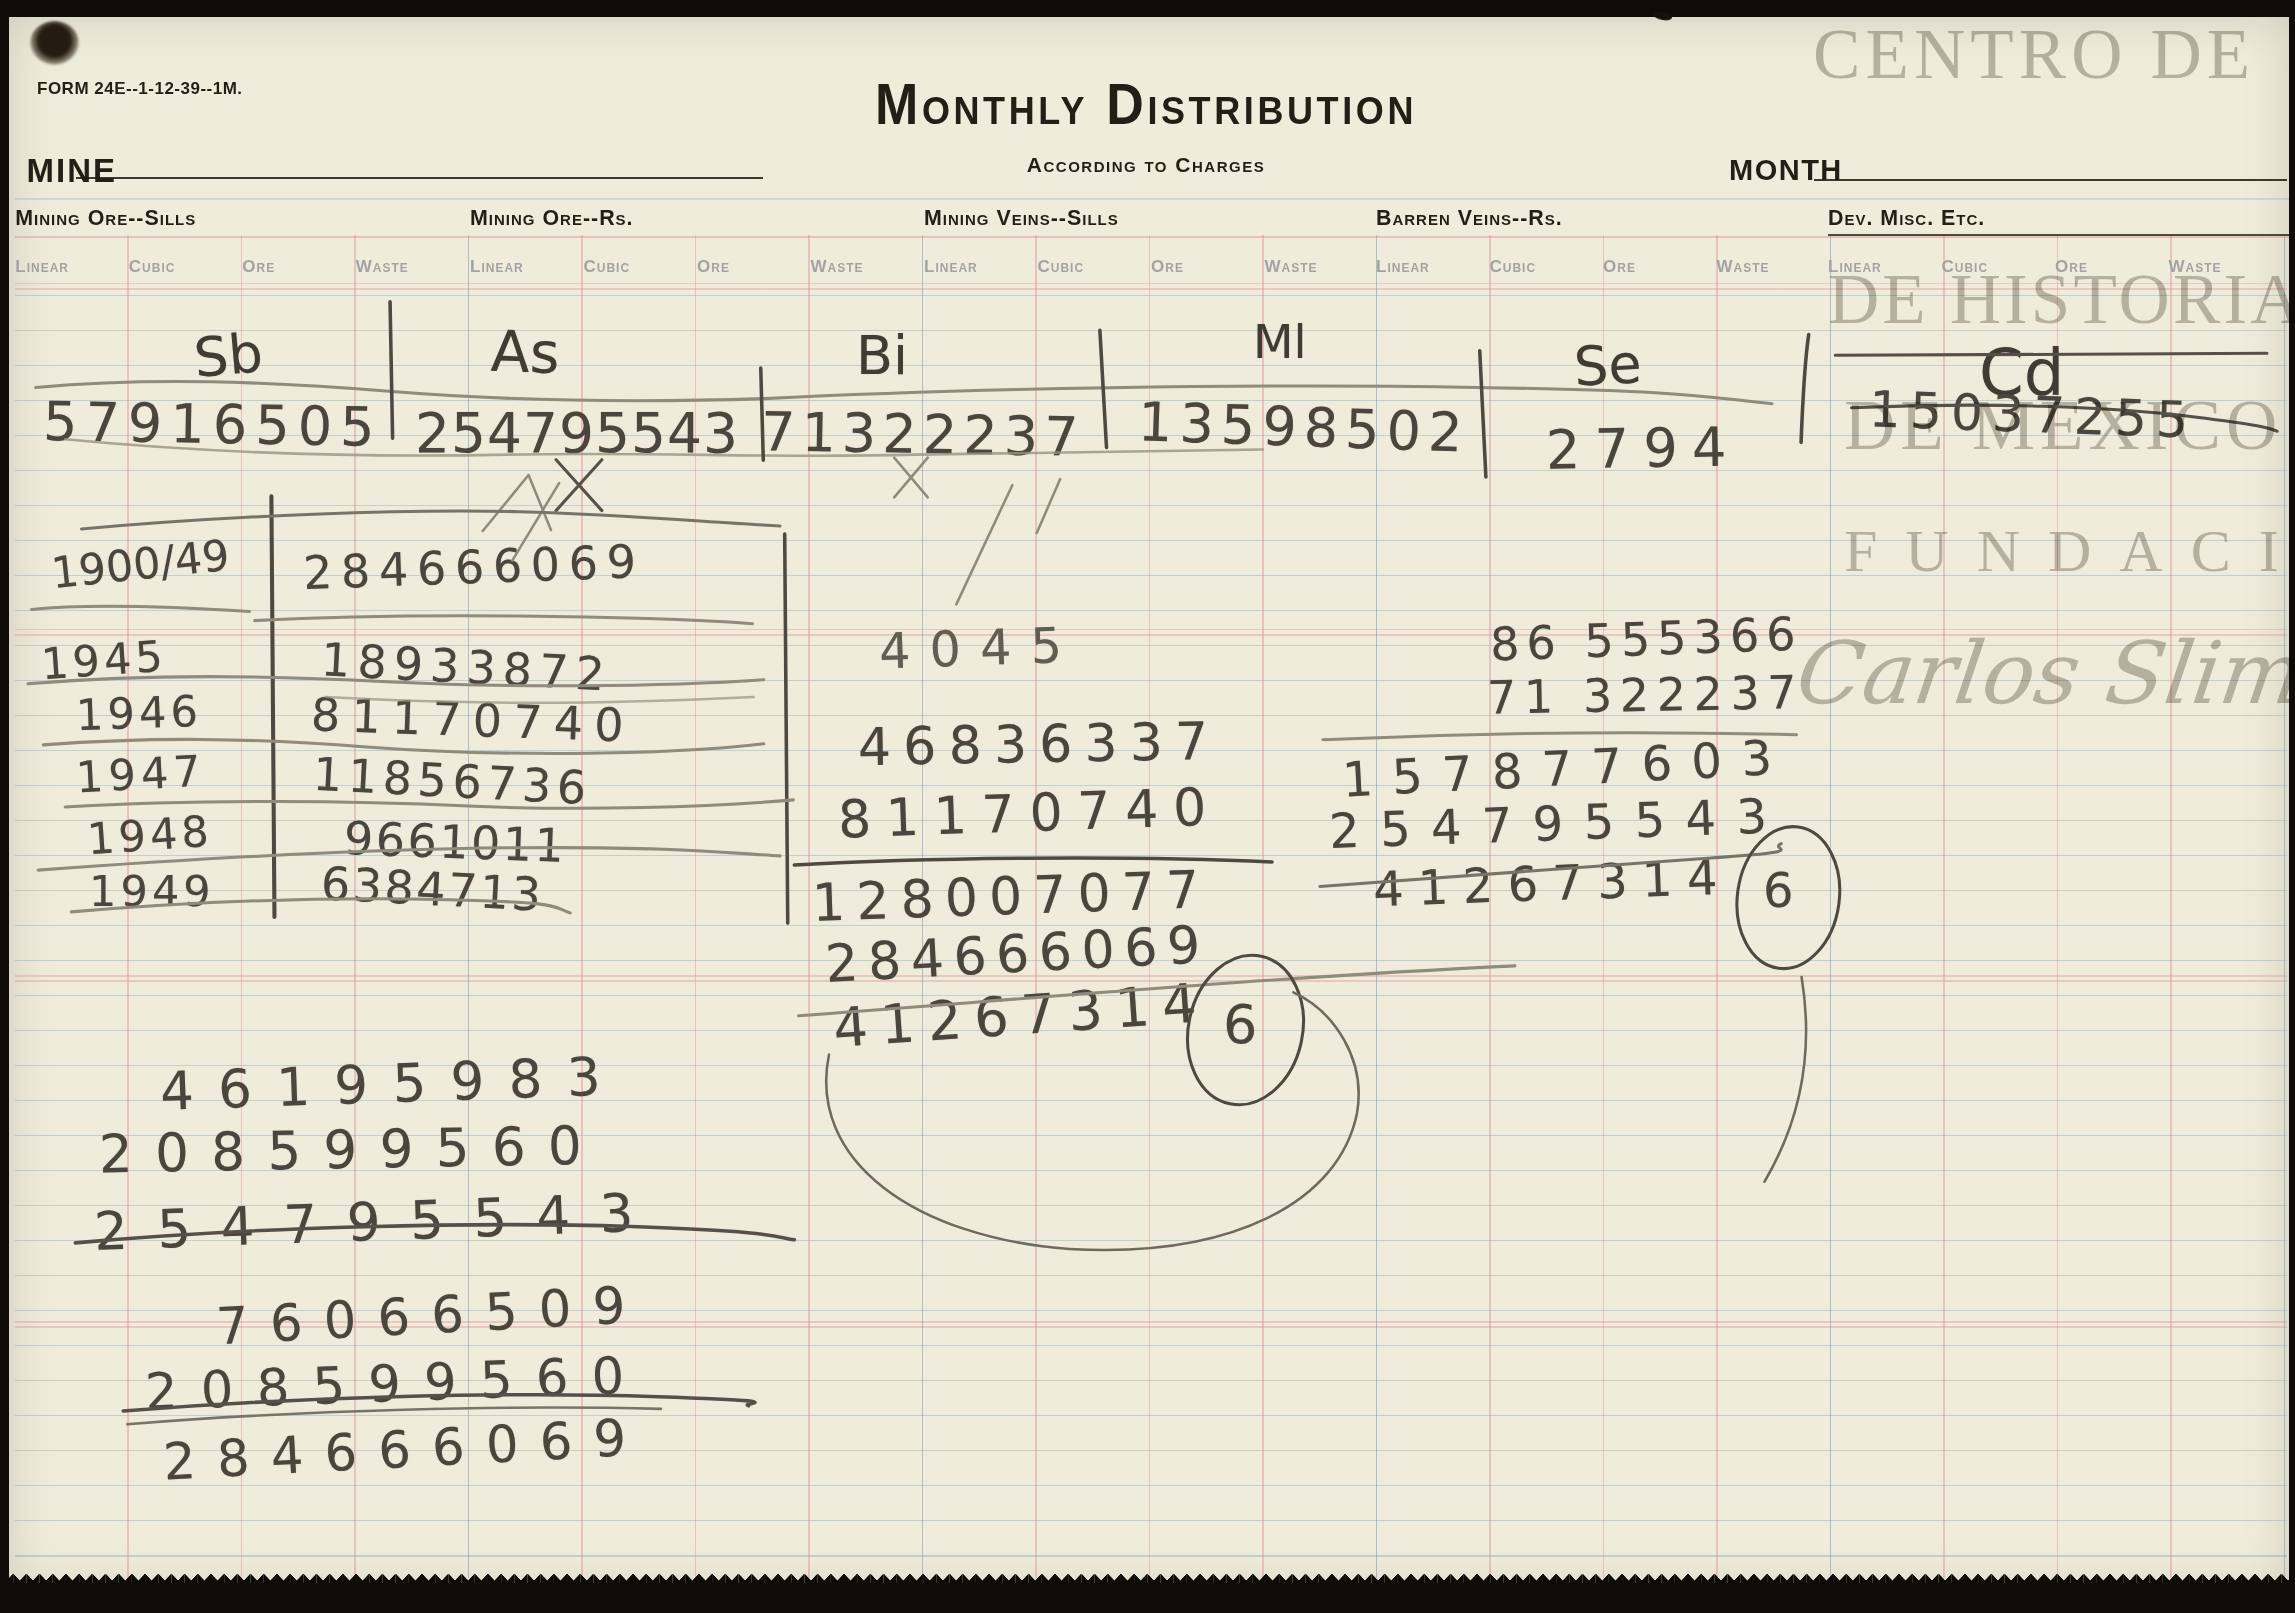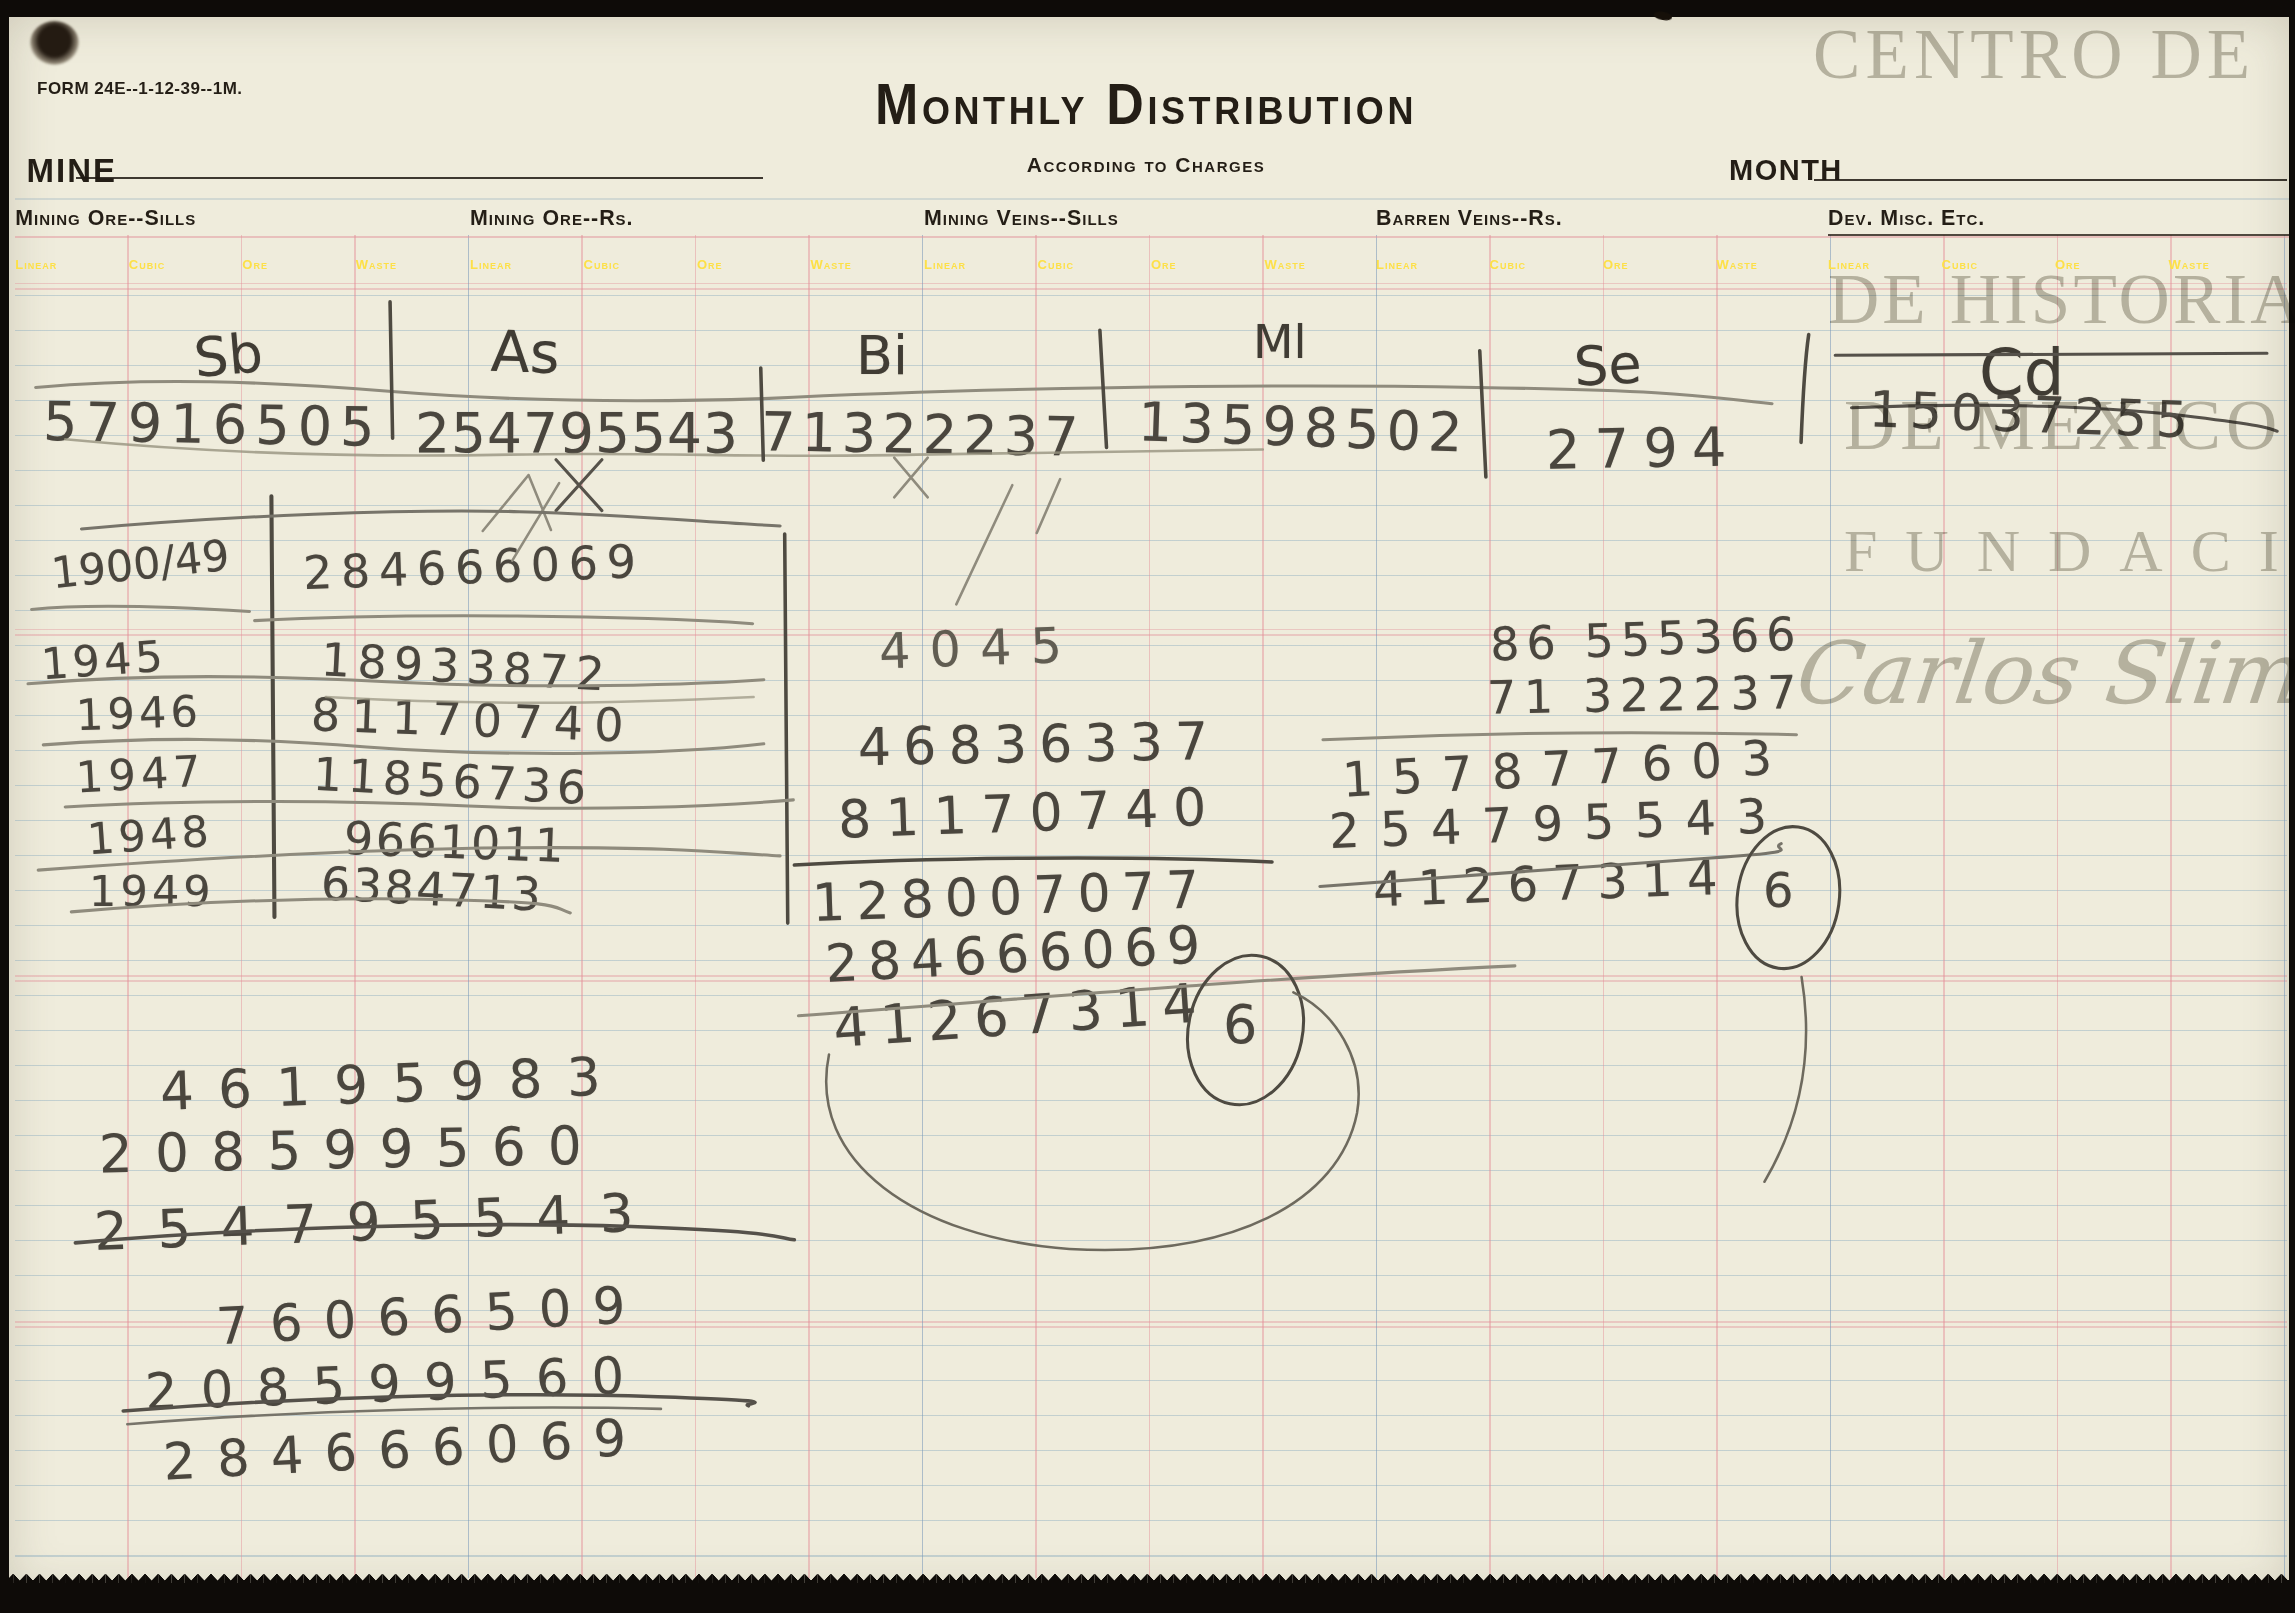--- a/index.html
+++ b/index.html
@@ -26,21 +26,21 @@
   .title{left:805px;top:74px;width:682px;text-align:center;font-size:52px;letter-spacing:3.6px;
          transform:scale(1.0,1.1);}
   .subtitle{left:866px;top:153px;width:560px;text-align:center;font-size:21px;letter-spacing:1.5px;}
   .formno{left:37px;top:79px;font-size:17px;letter-spacing:0.5px;}
   .minelab{left:26.5px;top:152px;font-size:33px;letter-spacing:2px;}
   .monthlab{left:1729px;top:154px;font-size:29px;letter-spacing:1.5px;}
   .blank{position:absolute;height:2px;background:#1f1912;opacity:.85;}
   .sec{position:absolute;top:206px;width:454px;text-align:left;}
   .sec-title{font-variant:small-caps;font-weight:bold;font-size:21.4px;letter-spacing:1px;color:#241e16;}
   .sec-cols{display:flex;margin-top:25.5px;}
-  .sec-col{flex:1;font-variant:small-caps;font-weight:bold;font-size:13px;letter-spacing:1px;color:#fde047;}
+  .sec-col{flex:1;font-variant:small-caps;font-weight:bold;font-size:17px;letter-spacing:1px;color:#a3a3a3;}
   
   .hw{position:absolute;font-family:"DejaVu Sans",sans-serif;color:#4a463e;white-space:nowrap;
       text-shadow:0 0 1px rgba(74,70,62,.35);}
   .hw-sym{color:#403c34;}
   .hw-faint{color:#615d52;}
   
   .wm{position:absolute;font-family:"Liberation Serif","DejaVu Serif",serif;color:#9b978b;opacity:.62;
       mix-blend-mode:multiply;white-space:nowrap;pointer-events:none;}
   .wm-sig{font-style:italic;font-family:"DejaVu Serif",serif;transform:skewX(-8deg);}
   

